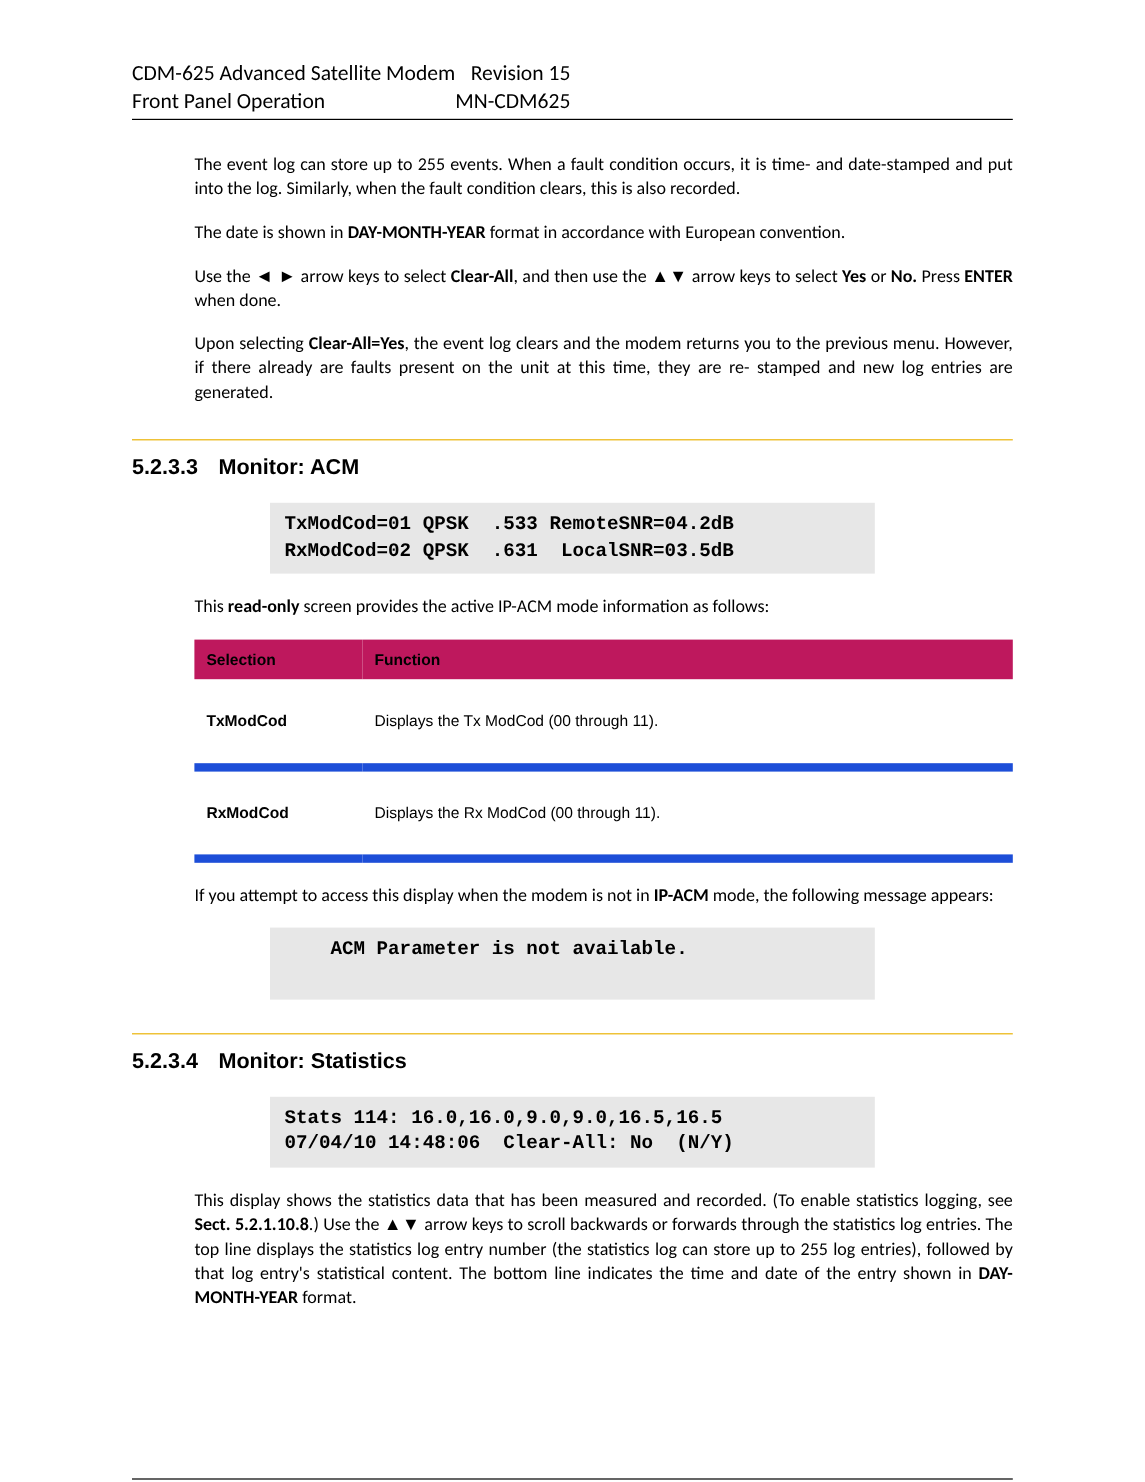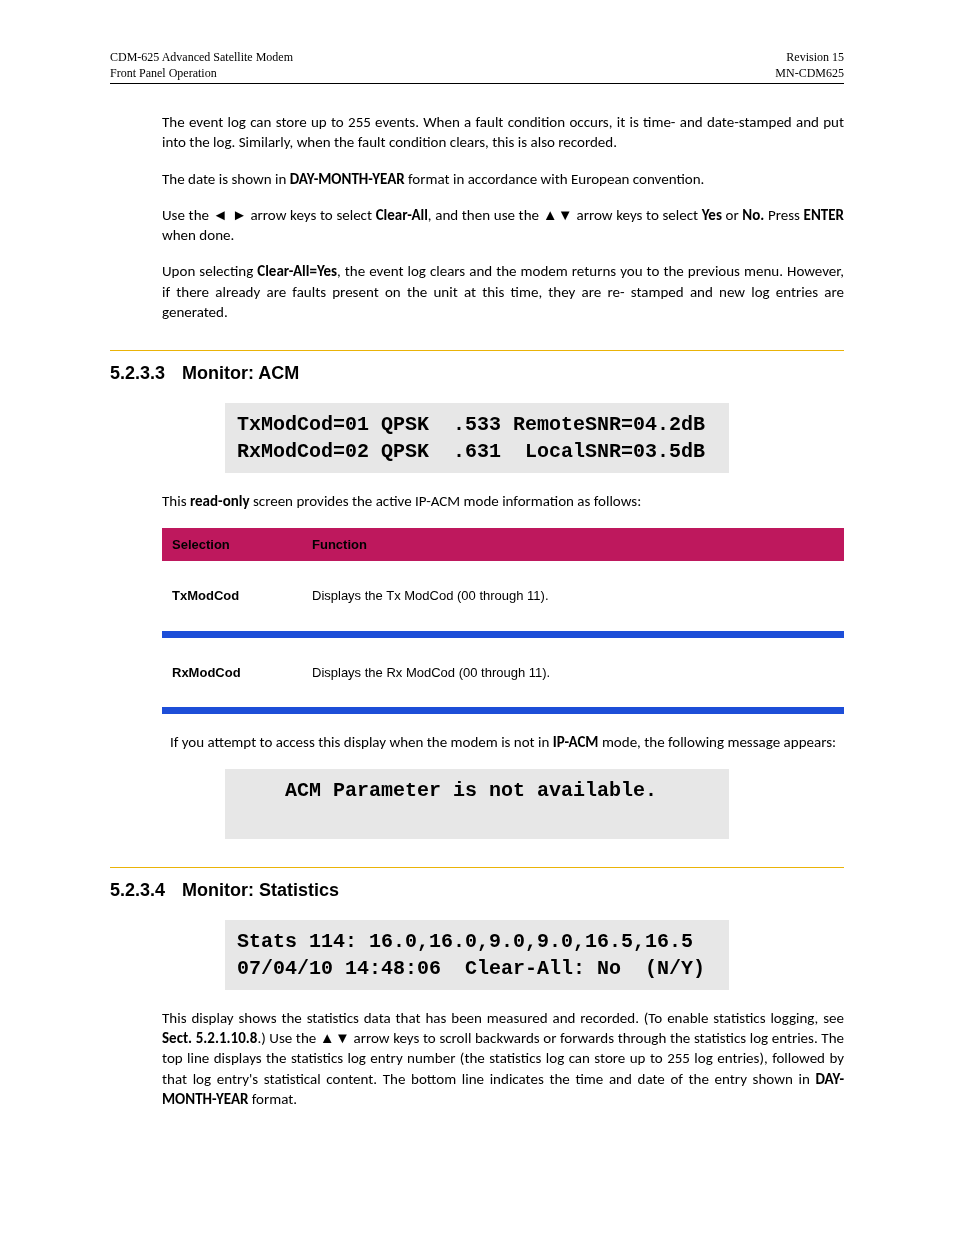--- a/index.html
+++ b/index.html
@@ -8,26 +8,24 @@
     color: #000;
     background: #fff;
     margin: 0;
     padding: 50px 110px 40px 110px;
     width: 954px;
     box-sizing: border-box;
     line-height: 1.35;
   }
   .header-row {
     display: flex;
-    justify-content: space-between;
-    font-size: 12px;
+    font-size: 18px;
     border-bottom: 1px solid #000;
     padding-bottom: 2px;
     margin-bottom: 28px;
-    font-family: Liberation Serif, serif;
   }
   .header-left, .header-right { line-height: 1.3; }
   .header-right { text-align: right; }
   .body-para {
     margin-left: 52px;
     text-align: justify;
     margin-bottom: 16px;
   }
   .section-heading {
     font-family: Arial, Helvetica, sans-serif;
@@ -39,21 +37,21 @@
     margin-bottom: 18px;
   }
   .section-num {
     display: inline-block;
     width: 72px;
   }
   .lcd-block {
     background: #e7e7e7;
     font-family: "Courier New", monospace;
     font-weight: bold;
-    font-size: 20px;
+    font-size: 16px;
     padding: 8px 12px;
     margin: 0 auto 18px auto;
     width: 480px;
     white-space: pre;
     line-height: 1.35;
   }
   .table-wrap {
     margin-left: 52px;
     margin-bottom: 18px;
   }
@@ -140,21 +138,21 @@
         <td>Displays the Tx ModCod (00 through 11).</td>
       </tr>
       <tr>
         <td>RxModCod</td>
         <td>Displays the Rx ModCod (00 through 11).</td>
       </tr>
     </tbody>
   </table>
 </div>
 
-<p class="body-para" style="text-align:center;">
+<p class="body-para" style="text-align:left;">
   <span>If you attempt to access this display when the modem is not in </span><b>IP-ACM</b><span> mode, the following message appears:</span>
 </p>
 
 <div class="lcd-block">    ACM Parameter is not available.
  </div>
 
 <div class="section-heading">
   <span class="section-num">5.2.3.4</span><span>Monitor: Statistics</span>
 </div>
 

